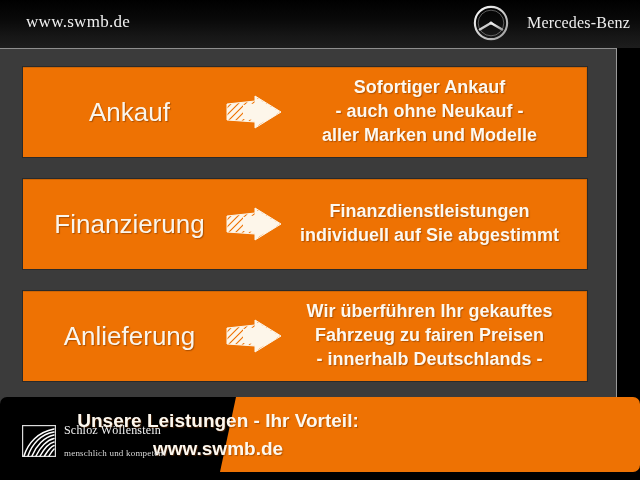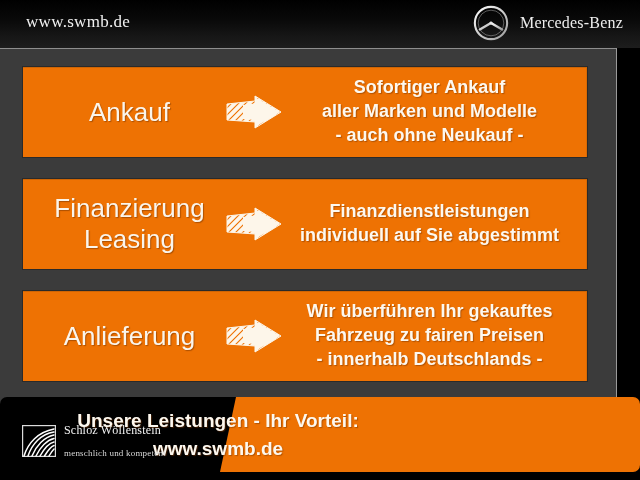--- a/index.html
+++ b/index.html
@@ -34,21 +34,21 @@
     font-size: 17px;
     color: #f2f2f2;
     letter-spacing: 0.3px;
     white-space: nowrap;
   }
   .mb-logo {
     position: absolute;
     left: 472px; top: 4px;
     display: flex;
     align-items: center;
-    gap: 10px;
+    gap: 17px;
   }
   .mb-star { width: 38px; height: 38px; display: block; }
   .mb-word {
     font-family: "Liberation Serif", serif;
     font-size: 16px;
     color: #eeeeee;
     letter-spacing: 0.2px;
     white-space: nowrap;
   }
 
@@ -215,29 +215,28 @@
             <rect width="5" height="5" fill="#fdf6ea"></rect>
             <line x1="0" y1="0" x2="0" y2="5" stroke="#ee7203" stroke-width="2"></line>
           </pattern>
         </defs>
         <polygon points="2,9 30,6 30,1 56,17 30,33 30,27 2,25" fill="url(#hatch1)" stroke="#fdf6ea" stroke-width="1"></polygon>
         <polygon points="18,10 30,8.5 30,2 55,17 30,32 30,25 18,24" fill="#fdf6ea"></polygon>
       </svg>
     </div>
     <div class="panel-desc">
       <span class="line">Sofortiger Ankauf</span>
+      <span class="line">- auch ohne Neukauf -</span>
       <span class="line">aller Marken und Modelle</span>
-      <span class="line">- auch ohne Neukauf -</span>
     </div>
   </div>
 
   <div class="panel panel-2">
     <div class="panel-title">
       <span class="line" style="display:block">Finanzierung</span>
-      <span class="line" style="display:block">Leasing</span>
     </div>
     <div class="panel-arrow">
       <svg class="arrow-svg" viewBox="0 0 58 34" aria-hidden="true">
         <defs>
           <pattern id="hatch2" width="5" height="5" patternTransform="rotate(45)" patternUnits="userSpaceOnUse">
             <rect width="5" height="5" fill="#fdf6ea"></rect>
             <line x1="0" y1="0" x2="0" y2="5" stroke="#ee7203" stroke-width="2"></line>
           </pattern>
         </defs>
         <polygon points="2,9 30,6 30,1 56,17 30,33 30,27 2,25" fill="url(#hatch2)" stroke="#fdf6ea" stroke-width="1"></polygon>

